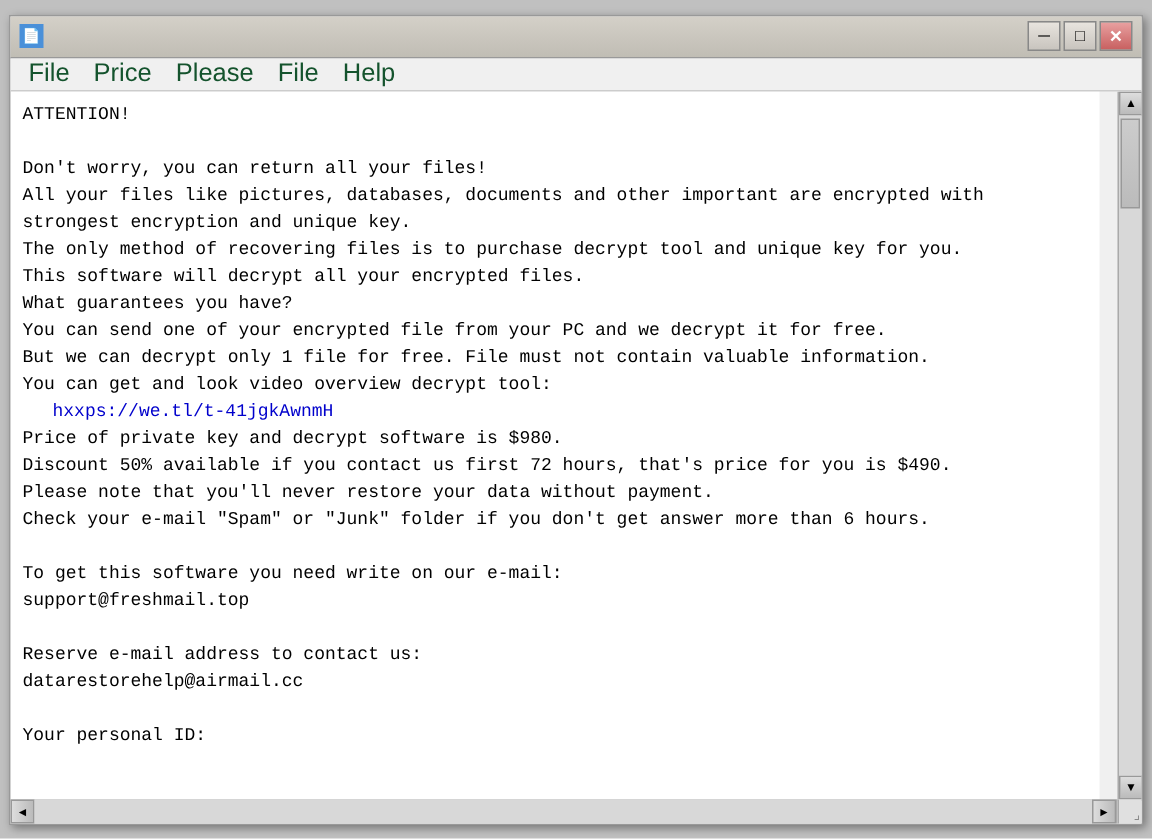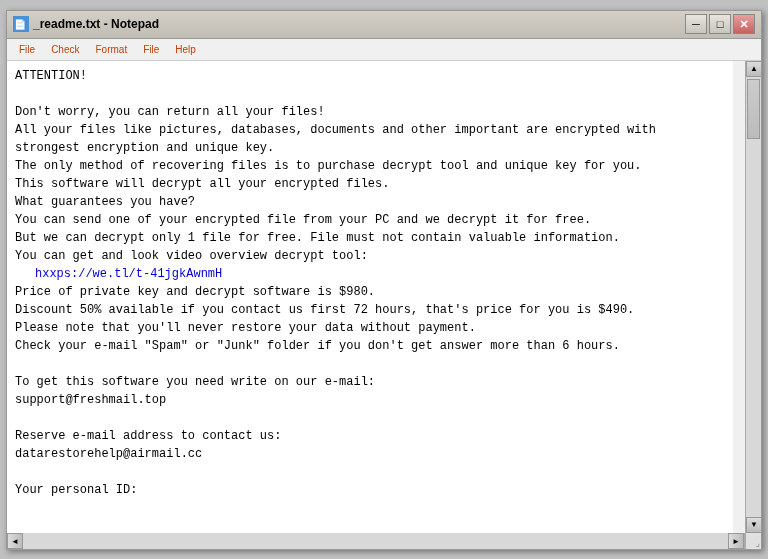--- a/index.html
+++ b/index.html
@@ -92,23 +92,23 @@
       height: 22px;
       display: flex;
       align-items: center;
       padding: 0 4px;
       border-bottom: 1px solid #ccc;
       flex-shrink: 0;
     }
 
     .menu-item {
       padding: 2px 8px;
-      font-size: 10px;
-      cursor: pointer;
-      color: #c2410c;
+      font-size: 17px;
+      cursor: pointer;
+      color: #14532d;
     }
 
     .content-area {
       display: flex;
       flex: 1;
       overflow: hidden;
       gap: 12px;
     }
 
     .text-content {
@@ -218,33 +218,32 @@
     }
   </style>
 </head>
 <body>
 
 <div class="window">
 
   <div class="title-bar">
     <div class="title-bar-left">
       <div class="title-icon">📄</div>
-      <span class="title-text">_readme.txt - Notepad</span>
     </div>
     <div class="title-bar-buttons">
       <div class="title-btn">─</div>
       <div class="title-btn">□</div>
       <div class="title-btn close-btn">✕</div>
     </div>
   </div>
 
   <div class="menu-bar">
     <span class="menu-item">File</span>
-    <span class="menu-item">Check</span>
-    <span class="menu-item">Format</span>
+    <span class="menu-item">Price</span>
+    <span class="menu-item">Please</span>
     <span class="menu-item">File</span>
     <span class="menu-item">Help</span>
   </div>
 
   <div class="content-area">
     <div class="text-content" id="text-content">ATTENTION!
 
 Don't worry, you can return all your files!
 All your files like pictures, databases, documents and other important are encrypted with
 strongest encryption and unique key.

